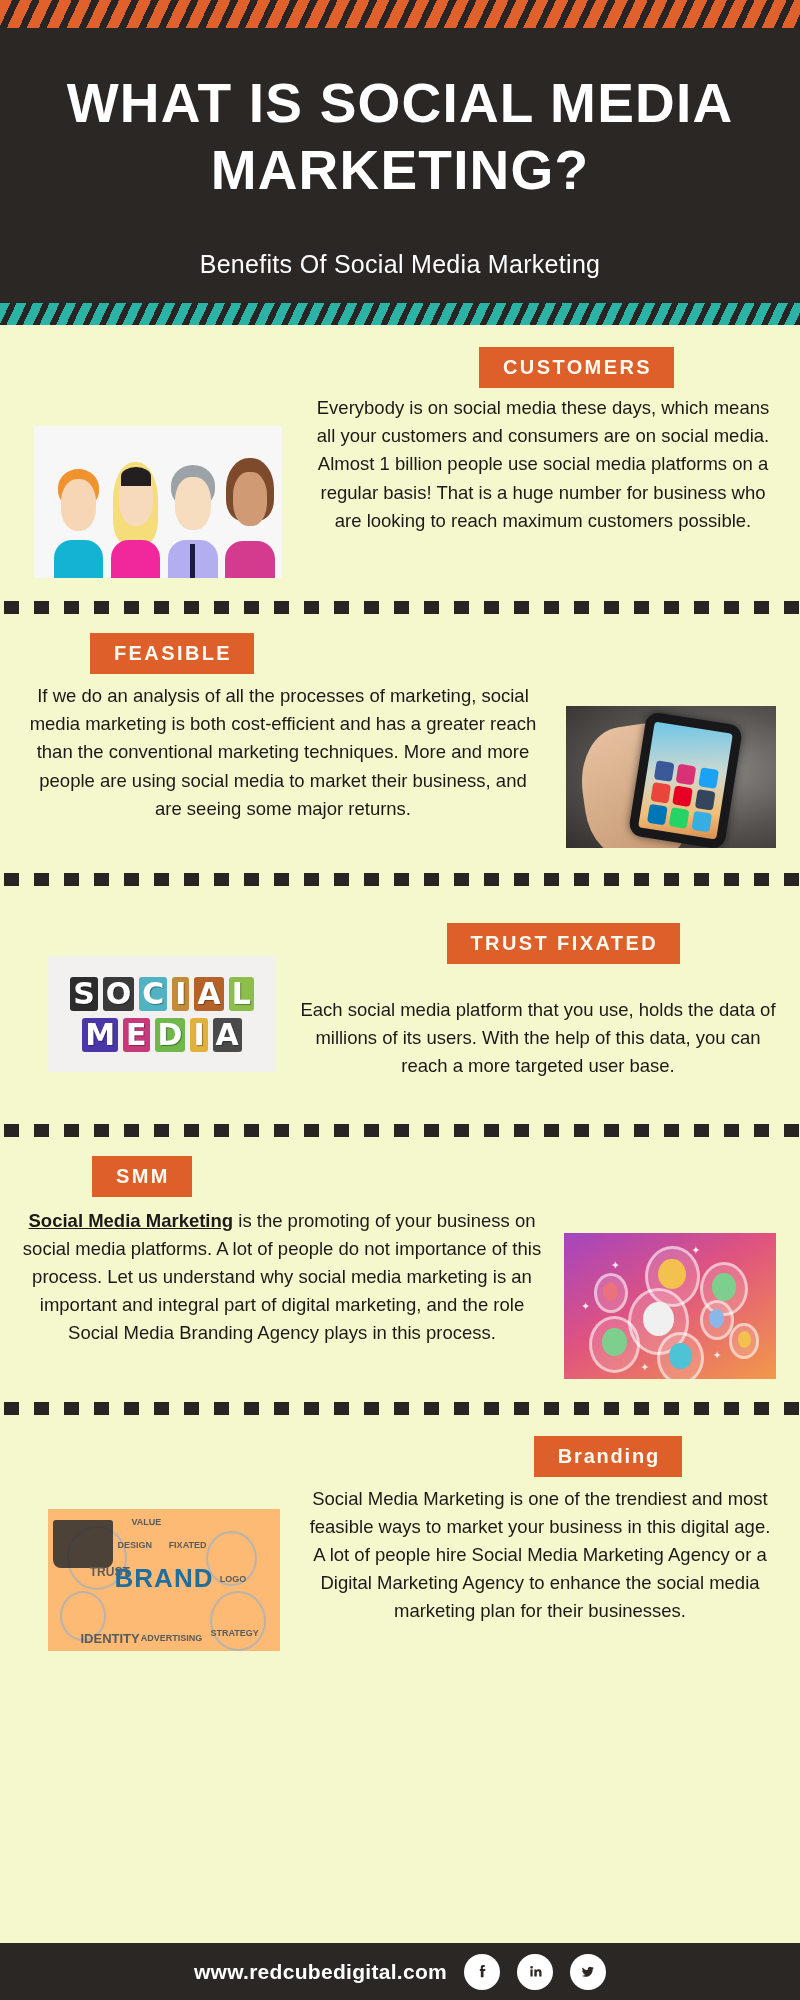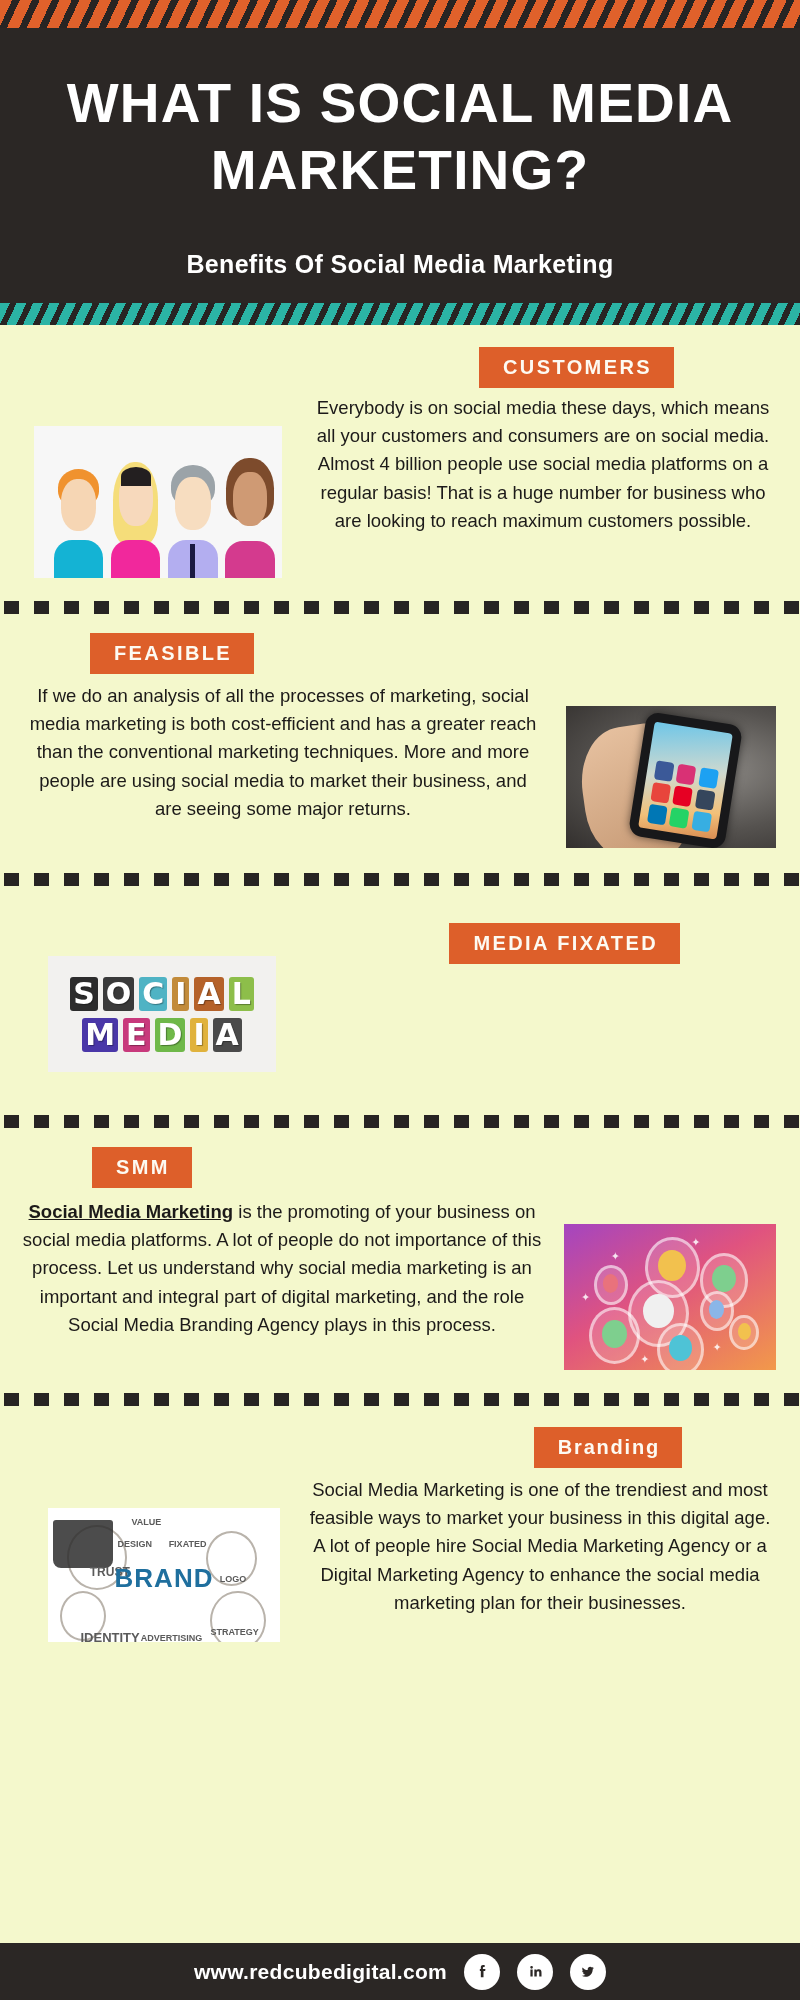--- a/index.html
+++ b/index.html
@@ -38,21 +38,21 @@
     color: #ffffff;
     font-size: 55px;
     font-weight: bold;
     letter-spacing: 1.2px;
     line-height: 1.22;
     text-align: center;
   }
   .header h2 {
     color: #ffffff;
     font-size: 25px;
-    font-weight: bold;
+    font-weight: normal;
     letter-spacing: 0.3px;
     margin-top: 46px;
     margin-bottom: 10px;
     text-align: center;
   }
 
   
   .divider {
     height: 13px;
     width: 100%;
@@ -176,22 +176,22 @@
   .bub i {
     position: absolute; left: 22%; top: 18%;
     width: 56%; height: 56%;
     border-radius: 50%;
   }
   .spark { position: absolute; color: #fff; font-size: 11px; opacity: .85; }
 
   
   .brandphoto {
     width: 100%; height: 100%;
-    background: #ffffff;
-    position: relative; overflow: hidden; margin-top: 8px;
+    background: #fdba74;
+    position: relative; overflow: hidden;
   }
   .bw { position: absolute; font-family:"Liberation Sans",sans-serif; font-weight:bold; color:#5a5a5a; }
   .bigbrand {
     position: absolute; left: 50%; top: 49%;
     transform: translate(-50%,-50%);
     font-size: 26px; font-weight: bold;
     color: #1f6f9e; letter-spacing: 1px;
   }
   .ring { position:absolute; border:2px solid #b9b3ab; border-radius:50%; }
 
@@ -258,21 +258,21 @@
             <div style="position:absolute;left:45%;bottom:0;width:10%;height:30%;background:#1b1a42;"></div>
           </div>
 
           <div class="person" style="left:77%;width:20%;height:80%;">
             <div class="p-hair" style="left:2%;top:1%;width:96%;height:52%;background:#7d4b2c;border-radius:48% 48% 34% 34%;"></div>
             <div class="p-head" style="left:16%;top:13%;width:68%;height:44%;background:#cf9a74;"></div>
             <div class="p-body" style="left:0;width:100%;height:31%;background:#d43a8e;"></div>
           </div>
         </div>
       </div>
-      <div class="body-text" style="flex:1;padding-left:28px;">Everybody is on social media these days, which means all your customers and consumers are on social media. Almost 4 billion people use social media platforms on a regular basis! That is a huge number for business who are looking to reach maximum customers possible.</div>
+      <div class="body-text" style="flex:1;padding-left:28px;">Everybody is on social media these days, which means all your customers and consumers are on social media. Almost 1 billion people use social media platforms on a regular basis! That is a huge number for business who are looking to reach maximum customers possible.</div>
     </div>
   </div>
 
   <div class="divider-wrap" style="margin-top:14px;">
     <div class="divider"></div>
   </div>
 
   <div class="section">
     <div style="text-align:left; padding:10px 0 0 90px;">
       <span class="badge">FEASIBLE</span>
@@ -301,21 +301,21 @@
       </div>
     </div>
   </div>
 
   <div class="divider-wrap" style="margin-top:16px;">
     <div class="divider"></div>
   </div>
 
   <div class="section">
     <div style="text-align:right; padding:28px 120px 0 0;">
-      <span class="badge">MEDIA FIXATED</span>
+      <span class="badge">TRUST FIXATED</span>
     </div>
     <div class="row" style="padding:6px 24px 0 48px;">
       <div class="imgbox" style="width:228px;height:116px;flex:none;margin-top:-14px;">
         <div class="letters-photo">
           <div class="ltr-row">
             <span class="ltr" style="background:#2c2c2c;">S</span>
             <span class="ltr" style="background:#3a3a3a;">O</span>
             <span class="ltr" style="background:#4fb3c4;">C</span>
             <span class="ltr" style="background:#c28b3a;">I</span>
             <span class="ltr" style="background:#b5622a;">A</span>
@@ -323,20 +323,21 @@
           </div>
           <div class="ltr-row">
             <span class="ltr" style="background:#4a37a8;">M</span>
             <span class="ltr" style="background:#c8397c;">E</span>
             <span class="ltr" style="background:#6fb849;">D</span>
             <span class="ltr" style="background:#e0b23c;">I</span>
             <span class="ltr" style="background:#4a4a4a;">A</span>
           </div>
         </div>
       </div>
+      <div class="body-text" style="flex:1;padding-left:24px;padding-top:26px;">Each social media platform that you use, holds the data of millions of its users. With the help of this data, you can reach a more targeted user base.</div>
     </div>
   </div>
 
   <div class="divider-wrap" style="margin-top:34px;">
     <div class="divider"></div>
   </div>
 
   <div class="section">
     <div style="text-align:left; padding:10px 0 0 92px;">
       <span class="badge">SMM</span>

